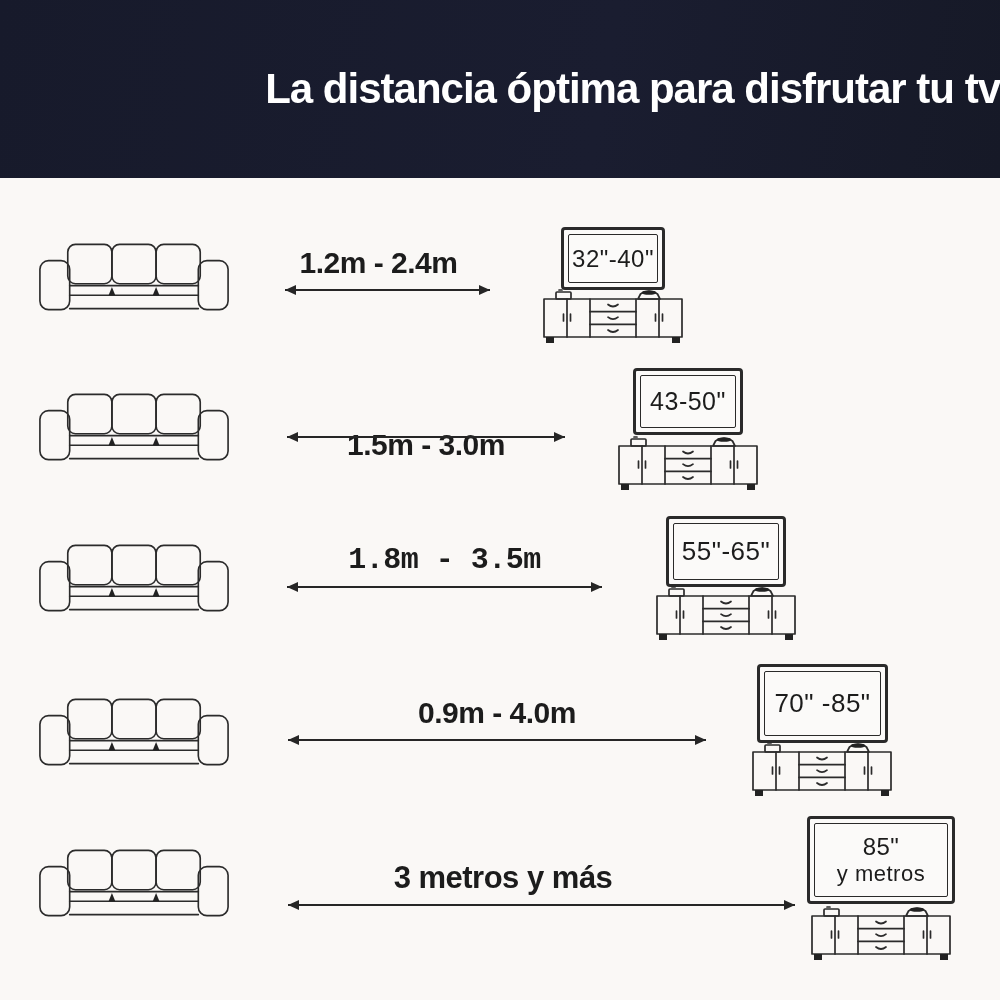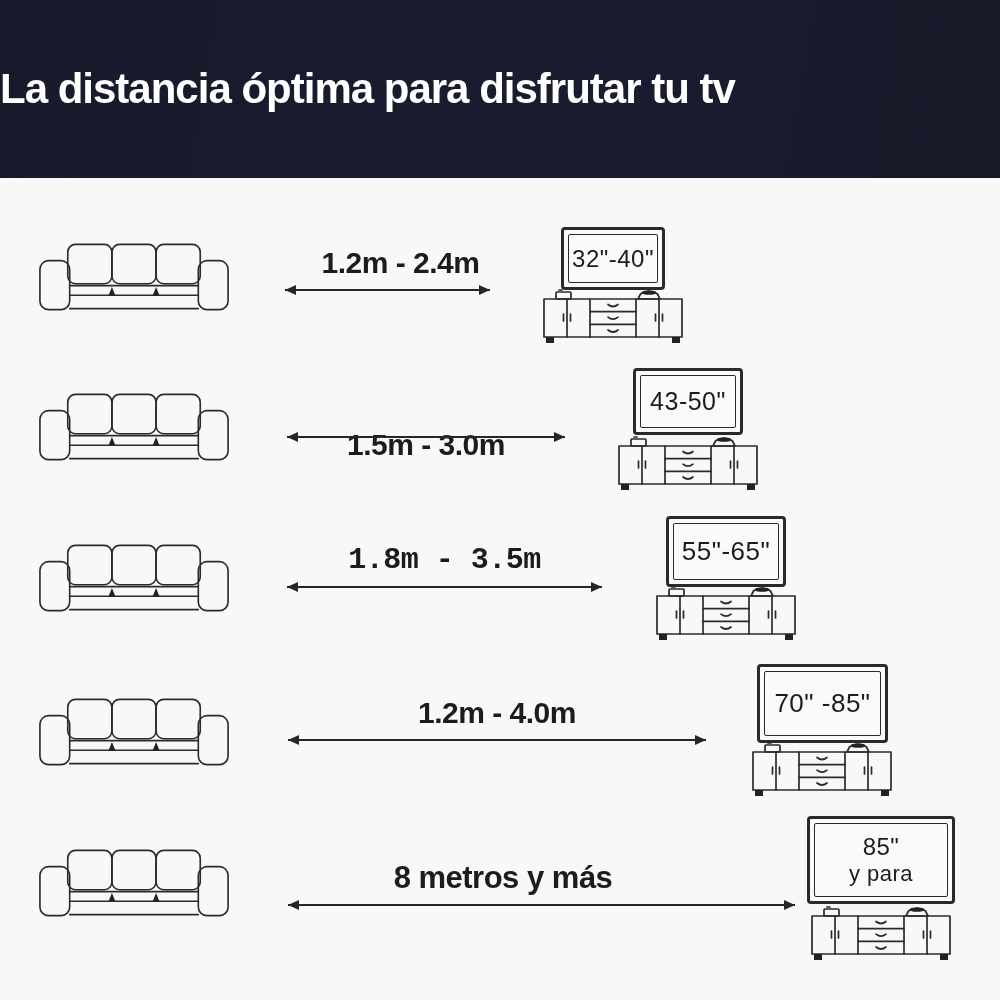--- a/index.html
+++ b/index.html
@@ -11,21 +11,21 @@
     position:relative;
     width:1000px;height:1000px;
     margin:0 auto;
     background:#faf8f6;
     overflow:hidden;
   }
   
   .header{
     position:absolute;left:0;top:0;width:1000px;height:178px;
     background:linear-gradient(100deg,#171a2b 0%,#1a1d30 60%,#161927 100%);
-    display:flex;align-items:center;justify-content:flex-start;
+    display:flex;align-items:center;justify-content:flex-end;
   }
   .header-title{
     color:#ffffff;
     font-size:42px;
     font-weight:700;
     letter-spacing:-1px;
     white-space:nowrap;
   }
   
   .abs{position:absolute;}
@@ -101,21 +101,21 @@
         <rect x="77" y="2" width="46" height="41" rx="8"></rect>
         <rect x="123" y="2" width="46" height="41" rx="8"></rect>
       <rect x="2" y="19" width="31" height="51" rx="9"></rect>
         <rect x="167" y="19" width="31" height="51" rx="9"></rect>
       <line x1="33" y1="45" x2="167" y2="45"></line>
         <line x1="33" y1="55" x2="167" y2="55"></line>
         <line x1="33" y1="69" x2="167" y2="69"></line>
       <path class="fill" d="M73.5 55 L77 46.5 L80.5 55 Z"></path>
         <path class="fill" d="M119.5 55 L123 46.5 L126.5 55 Z"></path>
     </svg>
-    <div class="dist-label" style="left:298px;top:246px;width:205px;">1.2m - 2.4m</div>
+    <div class="dist-label" style="left:276px;top:246px;width:205px;">1.2m - 2.4m</div>
     <div class="arrow" style="left:285px;top:289px;width:205px;"></div>
     <div class="tv-screen" style="left:561px;top:227px;width:104px;height:63px;">
       <div class="tv-screen-inner">
         <div class="tv-label" style="font-size:24px;">32"-40"</div>
       </div>
     </div>
     <svg class="lineart cabinet" style="left:543px;top:289px;" viewBox="0 0 140 60">
       <rect x="13" y="3" width="15" height="7" rx="1"></rect>
         <line x1="16" y1="1" x2="19" y2="1"></line>
       <path d="M95 10 L97.5 5 Q106 -1 114.5 5 L117 10 Z"></path>
@@ -233,21 +233,21 @@
         <rect x="77" y="2" width="46" height="41" rx="8"></rect>
         <rect x="123" y="2" width="46" height="41" rx="8"></rect>
       <rect x="2" y="19" width="31" height="51" rx="9"></rect>
         <rect x="167" y="19" width="31" height="51" rx="9"></rect>
       <line x1="33" y1="45" x2="167" y2="45"></line>
         <line x1="33" y1="55" x2="167" y2="55"></line>
         <line x1="33" y1="69" x2="167" y2="69"></line>
       <path class="fill" d="M73.5 55 L77 46.5 L80.5 55 Z"></path>
         <path class="fill" d="M119.5 55 L123 46.5 L126.5 55 Z"></path>
     </svg>
-    <div class="dist-label" style="left:288px;top:696px;width:418px;">1.2m - 4.0m</div>
+    <div class="dist-label" style="left:288px;top:696px;width:418px;">0.9m - 4.0m</div>
     <div class="arrow" style="left:288px;top:739px;width:418px;"></div>
     <div class="tv-screen" style="left:757px;top:664px;width:131px;height:79px;">
       <div class="tv-screen-inner">
         <div class="tv-label" style="font-size:26px;">70" -85"</div>
       </div>
     </div>
     <svg class="lineart cabinet" style="left:752px;top:742px;" viewBox="0 0 140 60">
       <rect x="13" y="3" width="15" height="7" rx="1"></rect>
         <line x1="16" y1="1" x2="19" y2="1"></line>
       <path d="M95 10 L97.5 5 Q106 -1 114.5 5 L117 10 Z"></path>
@@ -277,27 +277,27 @@
         <rect x="77" y="2" width="46" height="41" rx="8"></rect>
         <rect x="123" y="2" width="46" height="41" rx="8"></rect>
       <rect x="2" y="19" width="31" height="51" rx="9"></rect>
         <rect x="167" y="19" width="31" height="51" rx="9"></rect>
       <line x1="33" y1="45" x2="167" y2="45"></line>
         <line x1="33" y1="55" x2="167" y2="55"></line>
         <line x1="33" y1="69" x2="167" y2="69"></line>
       <path class="fill" d="M73.5 55 L77 46.5 L80.5 55 Z"></path>
         <path class="fill" d="M119.5 55 L123 46.5 L126.5 55 Z"></path>
     </svg>
-    <div class="dist-label" style="left:288px;top:861px;width:430px;font-size:31px;">8 metros y más</div>
+    <div class="dist-label" style="left:288px;top:861px;width:430px;font-size:31px;">3 metros y más</div>
     <div class="arrow" style="left:288px;top:904px;width:507px;"></div>
     <div class="tv-screen" style="left:807px;top:816px;width:148px;height:88px;">
       <div class="tv-screen-inner">
         <div class="tv-label" style="font-size:24px;">
           <span>85"</span>
-          <span class="l2">y para</span>
+          <span class="l2">y metros</span>
         </div>
       </div>
     </div>
     <svg class="lineart cabinet" style="left:811px;top:906px;" viewBox="0 0 140 60">
       <rect x="13" y="3" width="15" height="7" rx="1"></rect>
         <line x1="16" y1="1" x2="19" y2="1"></line>
       <path d="M95 10 L97.5 5 Q106 -1 114.5 5 L117 10 Z"></path>
         <ellipse class="fill" cx="106" cy="3.6" rx="7.5" ry="2.2"></ellipse>
       <rect x="1" y="10" width="138" height="38"></rect>
       <line x1="47" y1="10" x2="47" y2="48"></line>

